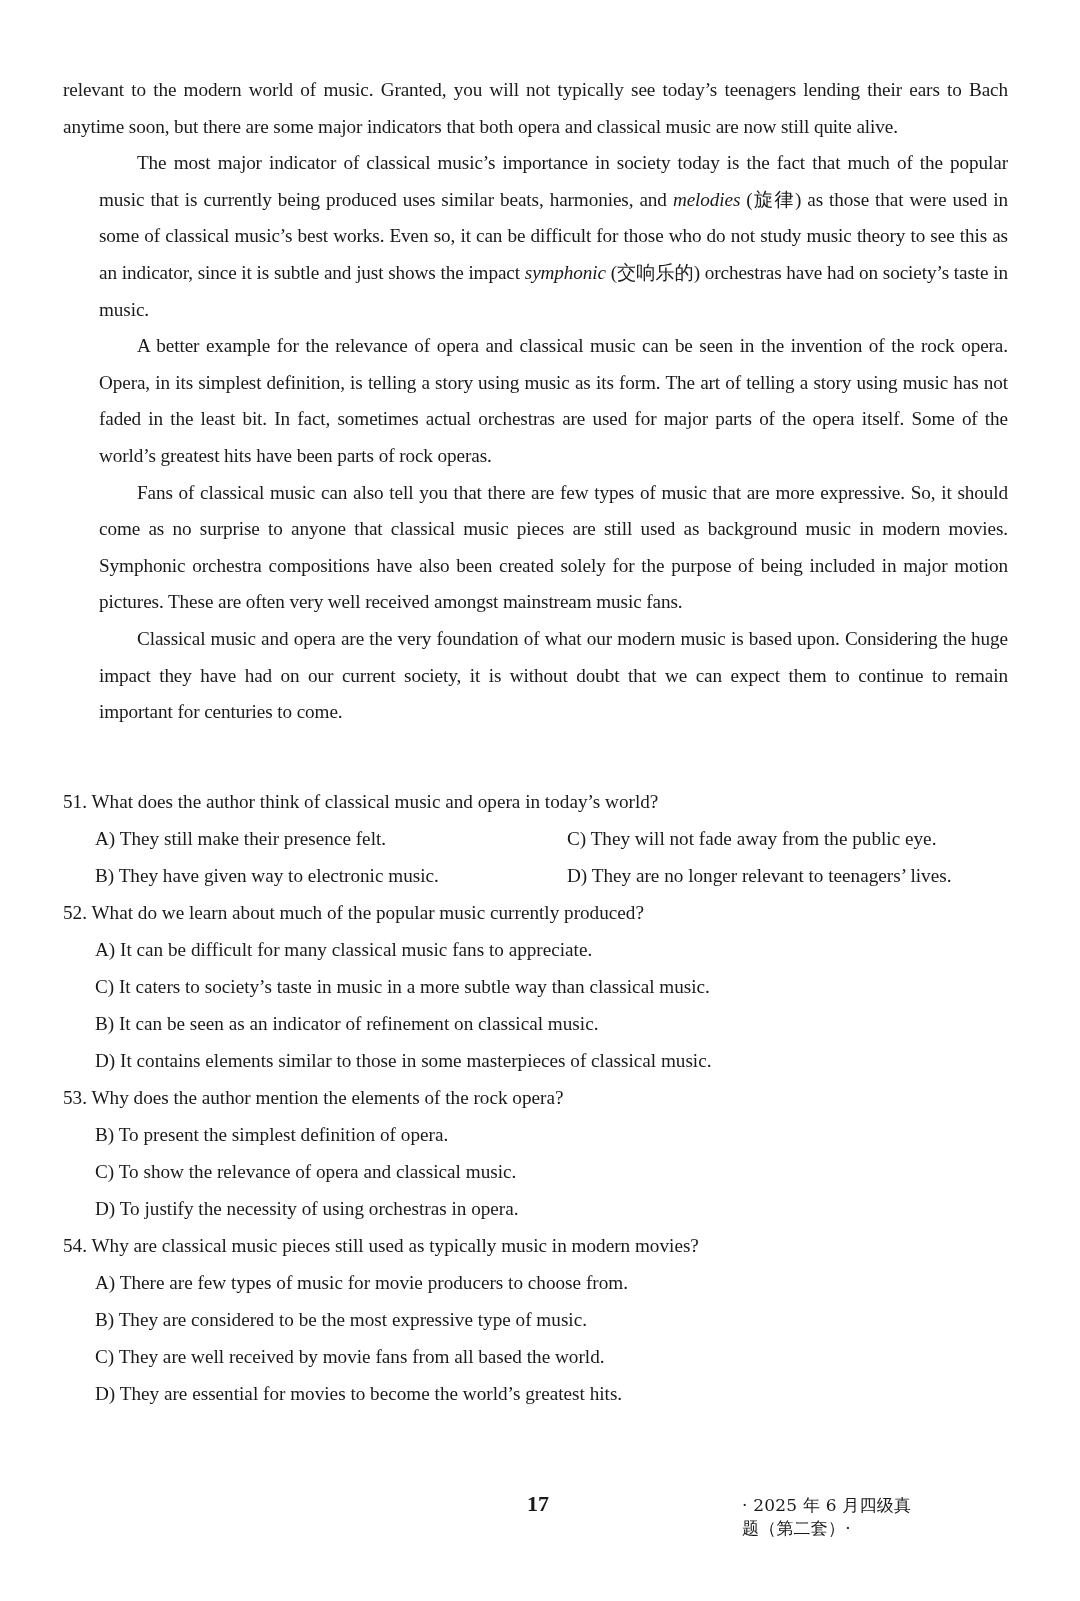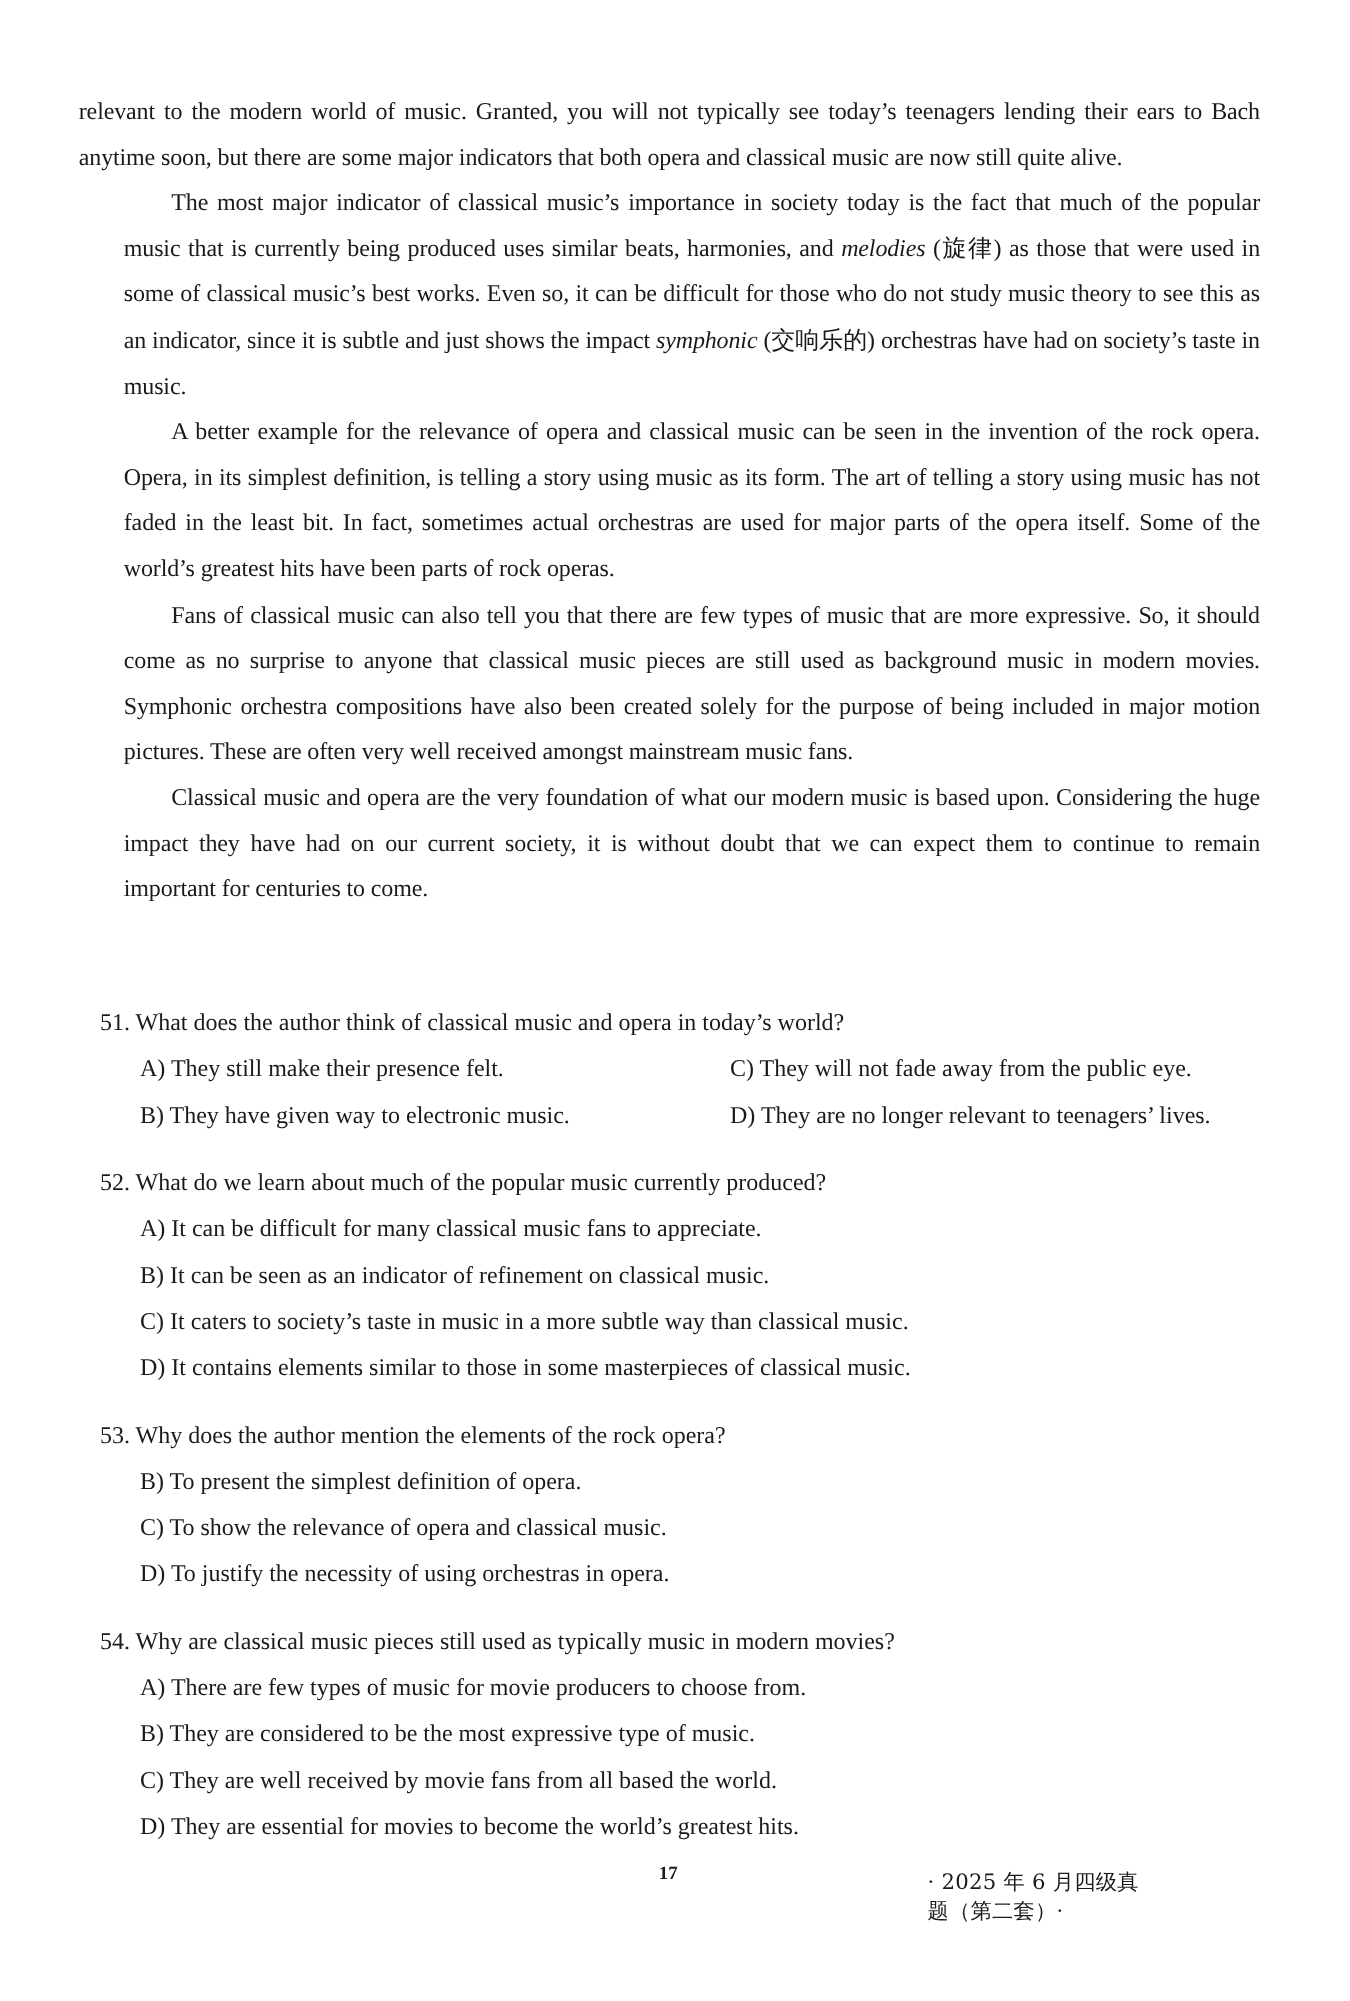--- a/index.html
+++ b/index.html
@@ -42,21 +42,21 @@
 
     .questions {
       position: absolute;
       left: 63px;
       top: 783px;
       width: 960px;
       font-size: 19.2px;
       line-height: 37px;
     }
     .question {
-      margin: 17px;
+      margin: 0;
     }
     .q-stem {
       display: block;
       white-space: nowrap;
     }
     .q-num {
       display: inline-block;
     }
     .options {
       padding-left: 32px;
@@ -66,21 +66,21 @@
       white-space: nowrap;
     }
     .options.two-col {
       display: grid;
       grid-template-columns: 472px 460px;
     }
     .footer-page-num {
       position: absolute;
       left: 527px;
       top: 1491px;
-      font-size: 15px;
+      font-size: 22px;
       font-weight: bold;
       font-family: "Liberation Serif", serif;
     }
     .footer-title {
       position: absolute;
       left: 742px;
       top: 1494px;
       font-size: 17px;
       font-family: "DejaVu Serif", "Liberation Serif", serif;
       letter-spacing: 0.2px;
@@ -106,22 +106,22 @@
           <div class="option"><span>A)</span> <span>They still make their presence felt.</span></div>
           <div class="option"><span>C)</span> <span>They will not fade away from the public eye.</span></div>
           <div class="option"><span>B)</span> <span>They have given way to electronic music.</span></div>
           <div class="option"><span>D)</span> <span>They are no longer relevant to teenagers’ lives.</span></div>
         </div>
       </div>
       <div class="question">
         <div class="q-stem"><span class="q-num">52.</span> <span>What do we learn about much of the popular music currently produced?</span></div>
         <div class="options">
           <div class="option"><span>A)</span> <span>It can be difficult for many classical music fans to appreciate.</span></div>
+          <div class="option"><span>C)</span> <span>It caters to society’s taste in music in a more subtle way than classical music.</span></div>
           <div class="option"><span>B)</span> <span>It can be seen as an indicator of refinement on classical music.</span></div>
-          <div class="option"><span>C)</span> <span>It caters to society’s taste in music in a more subtle way than classical music.</span></div>
           <div class="option"><span>D)</span> <span>It contains elements similar to those in some masterpieces of classical music.</span></div>
         </div>
       </div>
       <div class="question">
         <div class="q-stem"><span class="q-num">53.</span> <span>Why does the author mention the elements of the rock opera?</span></div>
         <div class="options">
           <div class="option"><span>B)</span> <span>To present the simplest definition of opera.</span></div>
           <div class="option"><span>C)</span> <span>To show the relevance of opera and classical music.</span></div>
           <div class="option"><span>D)</span> <span>To justify the necessity of using orchestras in opera.</span></div>
         </div>

